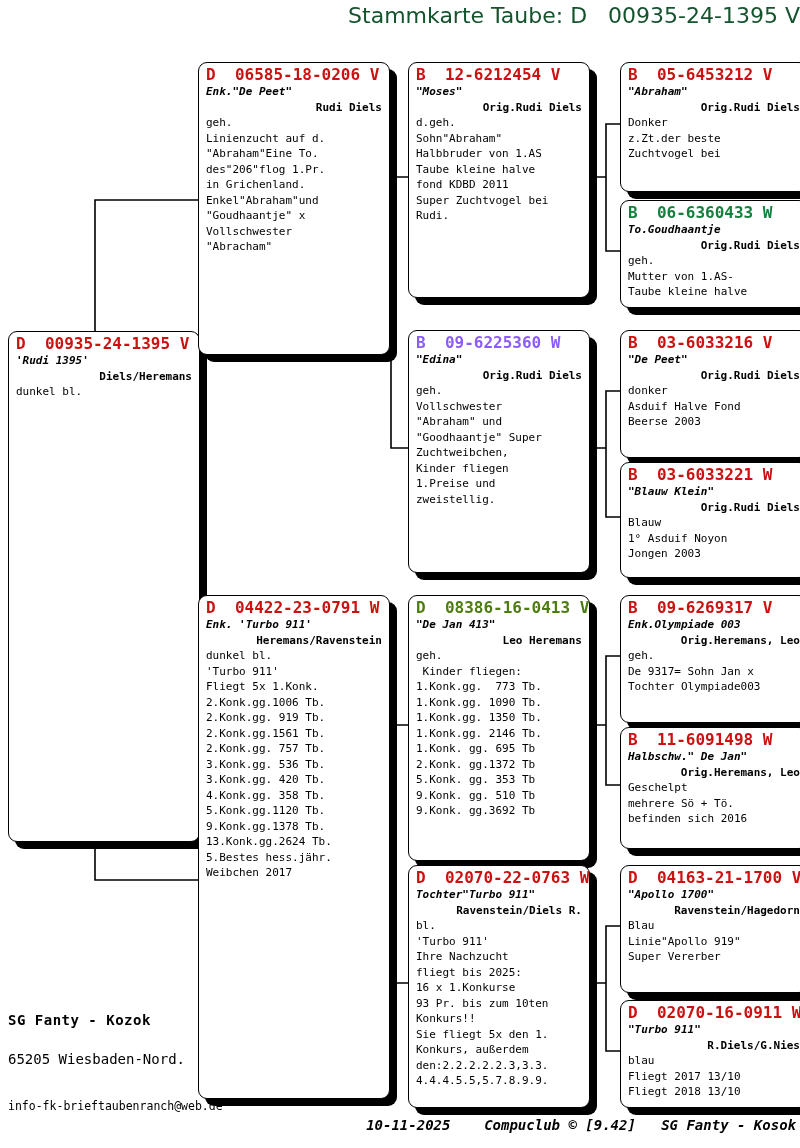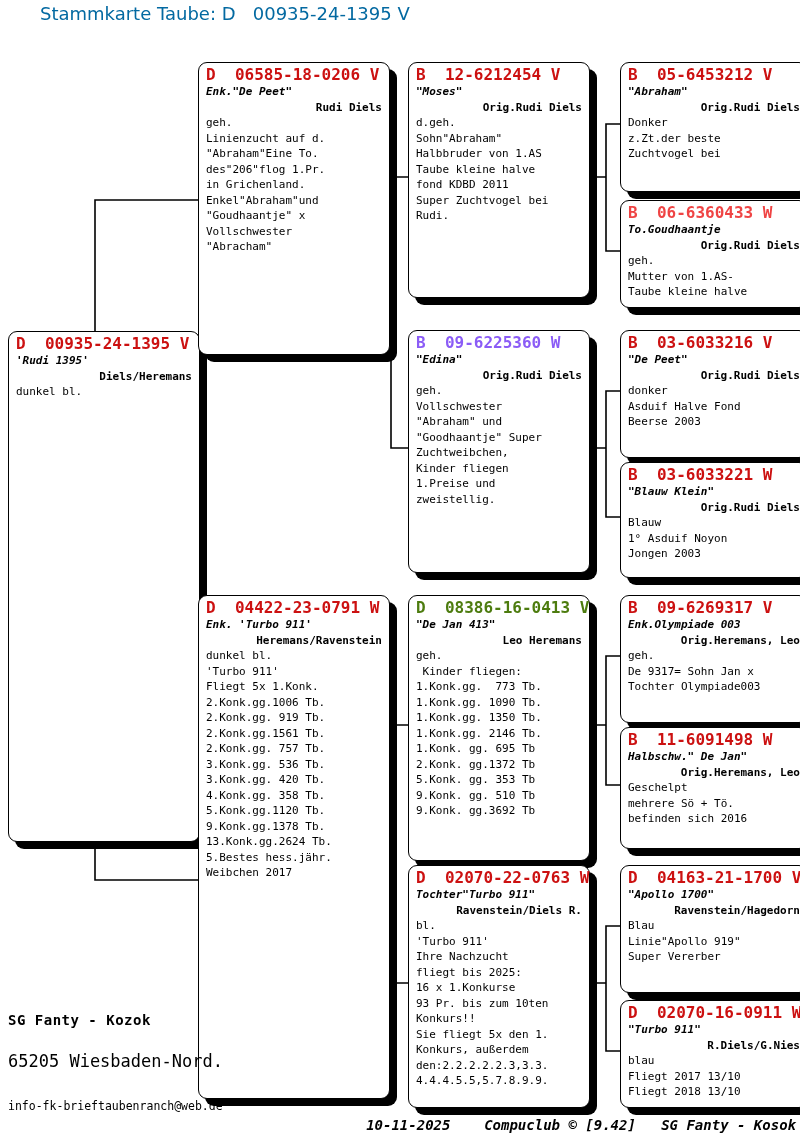--- a/index.html
+++ b/index.html
@@ -1,30 +1,30 @@
 <!DOCTYPE html>
 <html><head>
 <meta charset="utf-8">
 <style>
   html,body{margin:0;padding:0;background:#ffffff;}
   .page{position:relative;width:800px;height:1148px;background:#fff;overflow:hidden;
         font-family:"DejaVu Sans Mono","Liberation Mono",monospace;color:#000;}
-  .title{position:absolute;top:3px;left:40px;width:760px;text-align:left;
+  .title{position:absolute;top:3px;left:40px;width:760px;text-align:right;
          font-family:"DejaVu Sans","Liberation Sans",sans-serif;
-         font-size:18px;white-space:pre;color:#0369a1;}
+         font-size:22px;white-space:pre;color:#14532d;}
   .connectors{position:absolute;left:0;top:0;}
   #tree{position:absolute;left:0;top:0;width:800px;height:1148px;}
   .pbox{position:absolute;background:#fff;border:1.6px solid #000;border-radius:9px;
         box-shadow:7px 7px 0 #000;padding:4px 7px 0 7px;font-size:11px;line-height:15.5px;}
   .ring{font-weight:bold;white-space:pre;font-size:16px;line-height:16px;margin-bottom:1px;}
   .ln{white-space:pre;}
   .bi{font-weight:bold;font-style:italic;}
   .b{font-weight:bold;text-align:right;}
   .owner-name{position:absolute;left:8px;top:1012px;font-size:14px;font-weight:bold;letter-spacing:0.5px;}
-  .owner-address{position:absolute;left:8px;top:1051px;font-size:17px;}
+  .owner-address{position:absolute;left:8px;top:1051px;font-size:14px;}
   .owner-email{position:absolute;left:8px;top:1099px;font-size:11.5px;}
   .print-footer{position:absolute;right:4px;top:1117px;font-size:14px;font-weight:bold;
                 font-style:italic;white-space:pre;}
 </style>
 </head>
 <body>
 
 <div class="page">
 
   <div class="title">Stammkarte Taube: D   00935-24-1395 V</div>
@@ -140,21 +140,21 @@
       </div>
       <div class="pbox" style="left: 620px; top: 62px; width: 172px; height: 124px;">
         <div class="ring" style="color: rgb(204, 17, 17);">B  05-6453212 V</div>
         <div class="ln bi">"Abraham"</div>
         <div class="ln b">Orig.Rudi Diels</div>
         <div class="ln">Donker</div>
         <div class="ln">z.Zt.der beste</div>
         <div class="ln">Zuchtvogel bei</div>
       </div>
       <div class="pbox" style="left: 620px; top: 200px; width: 172px; height: 102px;">
-        <div class="ring" style="color: #ef4444;">B  06-6360433 W</div>
+        <div class="ring" style="color: #15803d;">B  06-6360433 W</div>
         <div class="ln bi">To.Goudhaantje</div>
         <div class="ln b">Orig.Rudi Diels</div>
         <div class="ln">geh.</div>
         <div class="ln">Mutter von 1.AS-</div>
         <div class="ln">Taube kleine halve</div>
       </div>
       <div class="pbox" style="left: 620px; top: 330px; width: 172px; height: 122px;">
         <div class="ring" style="color: rgb(204, 17, 17);">B  03-6033216 V</div>
         <div class="ln bi">"De Peet"</div>
         <div class="ln b">Orig.Rudi Diels</div>

